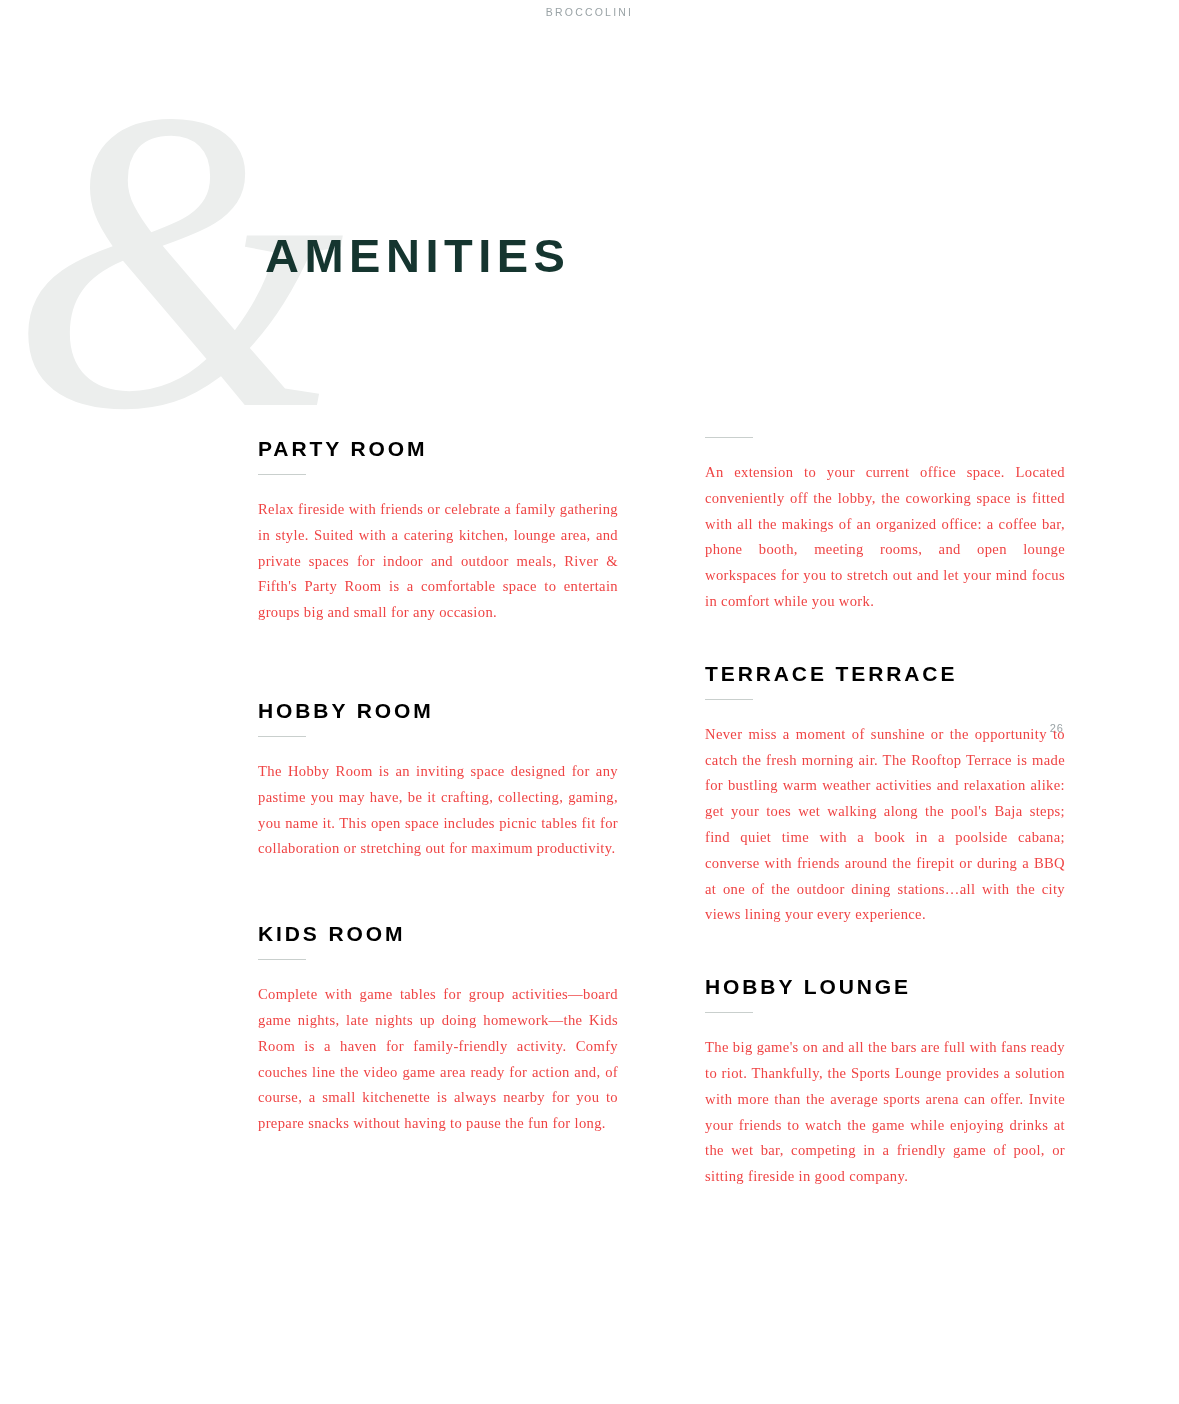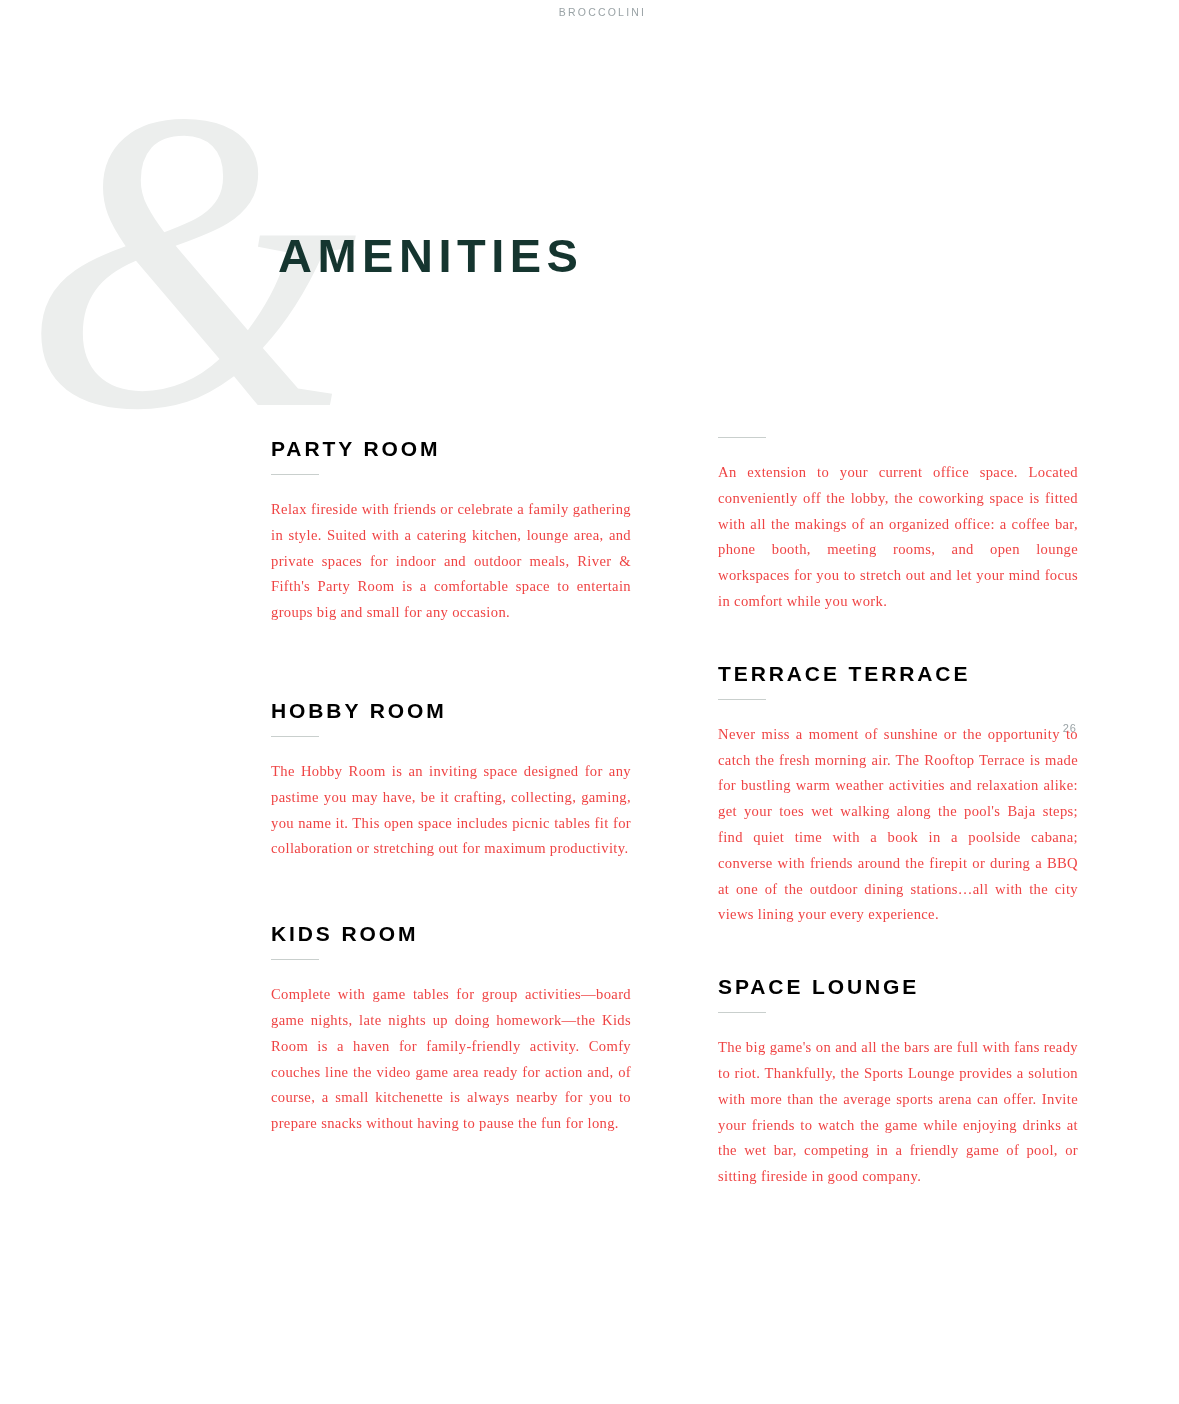--- a/index.html
+++ b/index.html
@@ -12,21 +12,20 @@
     background: #ffffff;
     font-family: "Liberation Sans", sans-serif;
     position: relative;
     overflow: hidden;
   }
 
   .page {
     position: relative;
     width: 1086px;
     height: 1404px;
-    margin-left: 13px;
   }
 
   
   .brand {
     position: absolute;
     top: 6px;
     left: 0;
     width: 1179px;
     text-align: center;
     font-family: "Liberation Sans", sans-serif;
@@ -161,21 +160,21 @@
         <p class="block-body">An extension to your current office space. Located conveniently off the lobby, the coworking space is fitted with all the makings of an organized office: a coffee bar, phone booth, meeting rooms, and open lounge workspaces for you to stretch out and let your mind focus in comfort while you work.</p>
       </div>
 
       <div class="block" style="margin-bottom:47px;">
         <div class="block-title">TERRACE TERRACE</div>
         <div class="rule"></div>
         <p class="block-body">Never miss a moment of sunshine or the opportunity to catch the fresh morning air. The Rooftop Terrace is made for bustling warm weather activities and relaxation alike: get your toes wet walking along the pool's Baja steps; find quiet time with a book in a poolside cabana; converse with friends around the firepit or during a BBQ at one of the outdoor dining stations…all with the city views lining your every experience.</p>
       </div>
 
       <div class="block">
-        <div class="block-title">SPACE LOUNGE</div>
+        <div class="block-title">HOBBY LOUNGE</div>
         <div class="rule"></div>
         <p class="block-body">The big game's on and all the bars are full with fans ready to riot. Thankfully, the Sports Lounge provides a solution with more than the average sports arena can offer. Invite your friends to watch the game while enjoying drinks at the wet bar, competing in a friendly game of pool, or sitting fireside in good company.</p>
       </div>
 
     </div>
 
   </div>
 
 </div>
 

